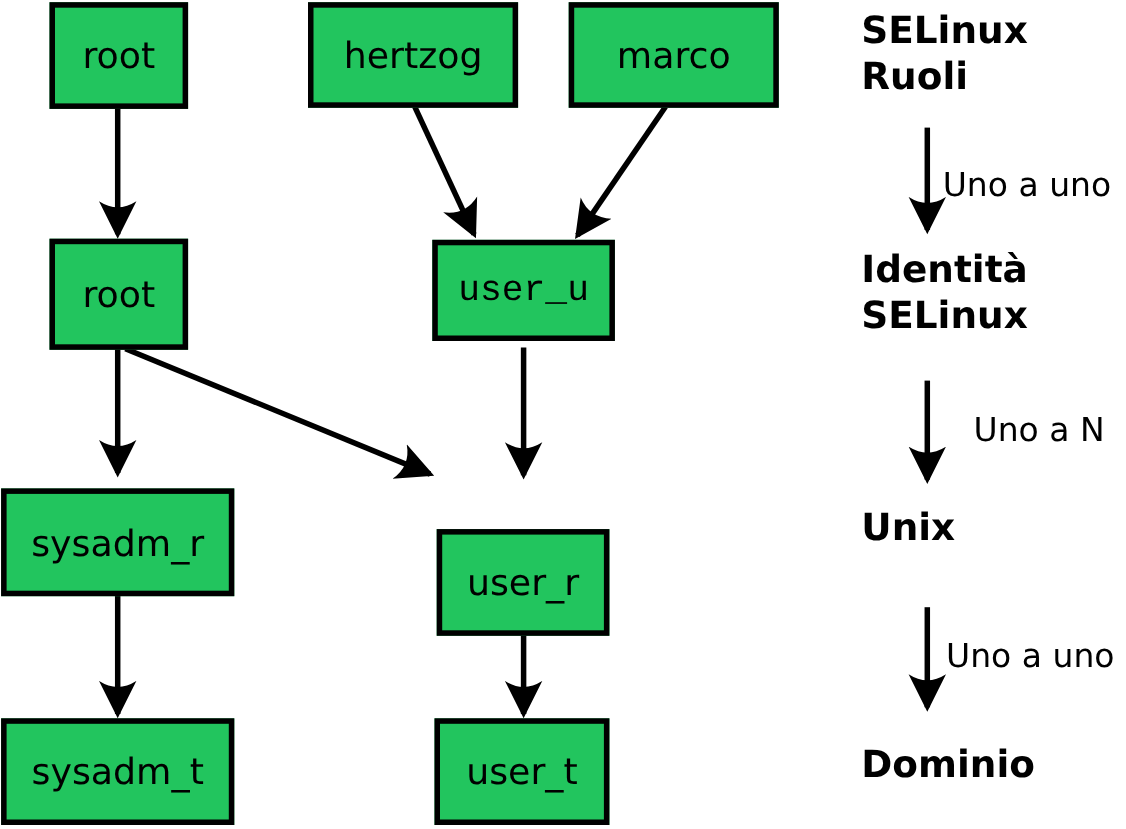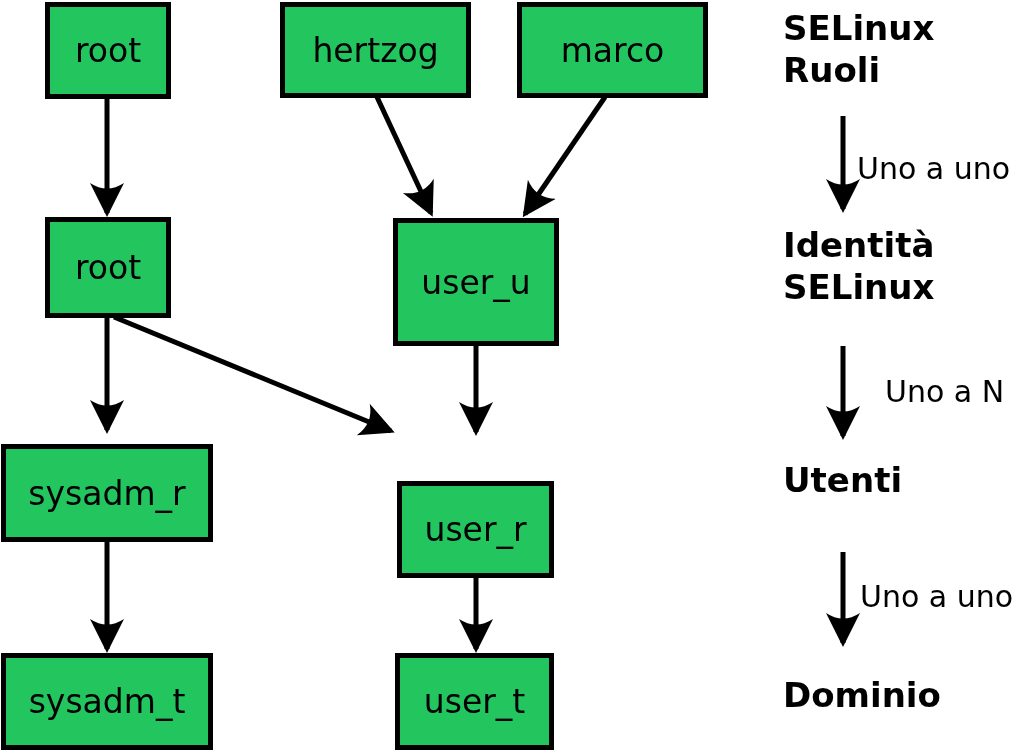--- a/index.html
+++ b/index.html
@@ -81,21 +81,21 @@
   <div class="node" style="left:280px; top:2px; width:191px; height:96px;">
     <span>hertzog</span>
   </div>
   <div class="node" style="left:517px; top:2px; width:191px; height:96px;">
     <span>marco</span>
   </div>
 
   <div class="node" style="left:45px; top:217px; width:126px; height:101px;">
     <span>root</span>
   </div>
-  <div class="node" style="left:393px; top:218px; width:166px; height:128px;">
+  <div class="node" style="left:393px; top:218px; width:166px; height:92px;font-family:Liberation Mono, monospace;">
     <span>user_u</span>
   </div>
 
   <div class="node" style="left:1px; top:444px; width:212px; height:98px;">
     <span>sysadm_r</span>
   </div>
   <div class="node" style="left:397px; top:436px; width:157px; height:97px;margin-top:45px;">
     <span>user_r</span>
   </div>
 
@@ -114,21 +114,21 @@
   <div class="relation-label" style="left:857px; top:151px;">Uno a uno</div>
 
   <div class="legend-title" style="left:783px; top:224px;">
     <div>Identità</div>
     <div>SELinux</div>
   </div>
 
   <div class="relation-label" style="left:885px; top:374px;">Uno a N</div>
 
   <div class="legend-title" style="left:783px; top:459px;">
-    <div>Utenti</div>
+    <div>Unix</div>
   </div>
 
   <div class="relation-label" style="left:860px; top:579px;">Uno a uno</div>
 
   <div class="legend-title" style="left:783px; top:674px;text-align:right;">
     <div>Dominio</div>
   </div>
 
 </div>
 

